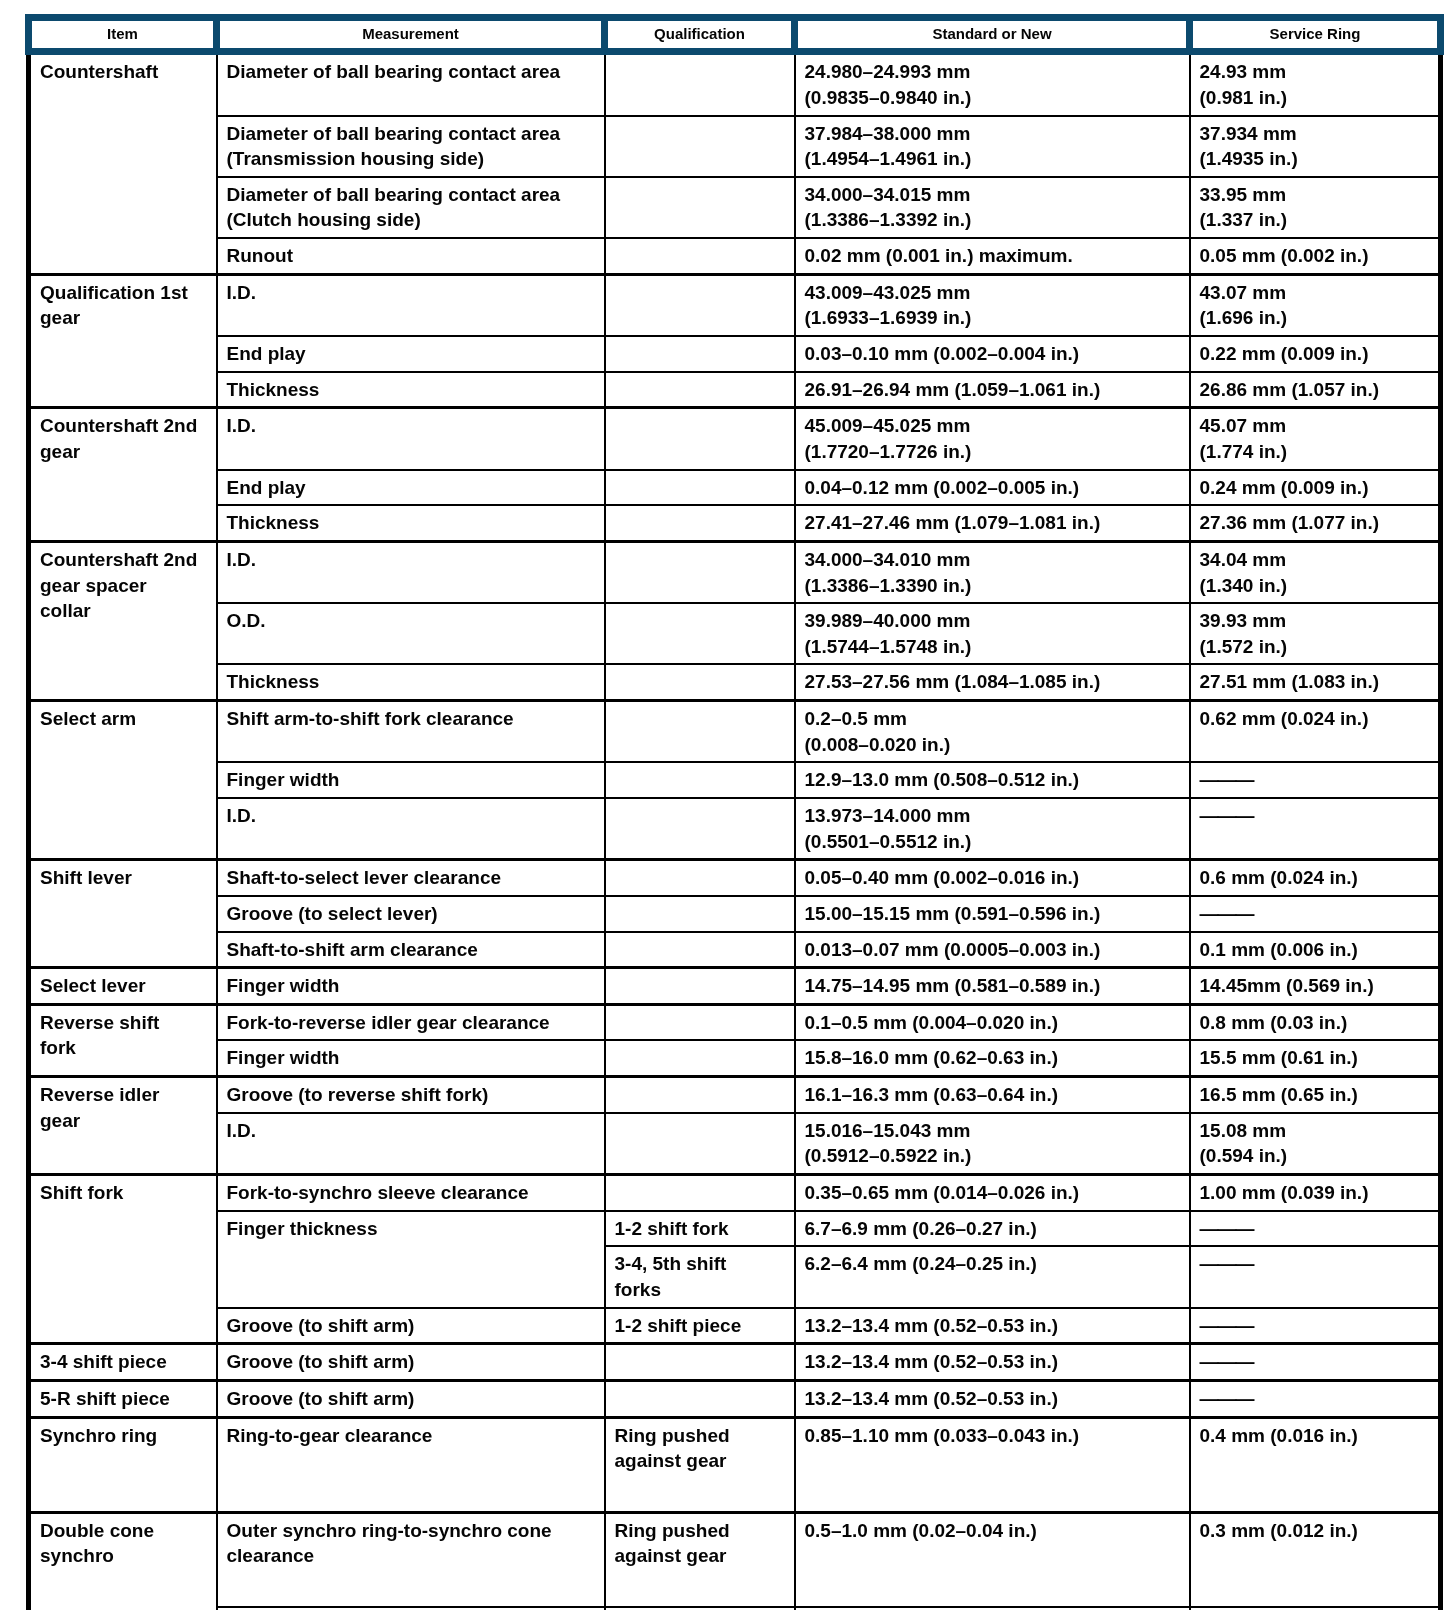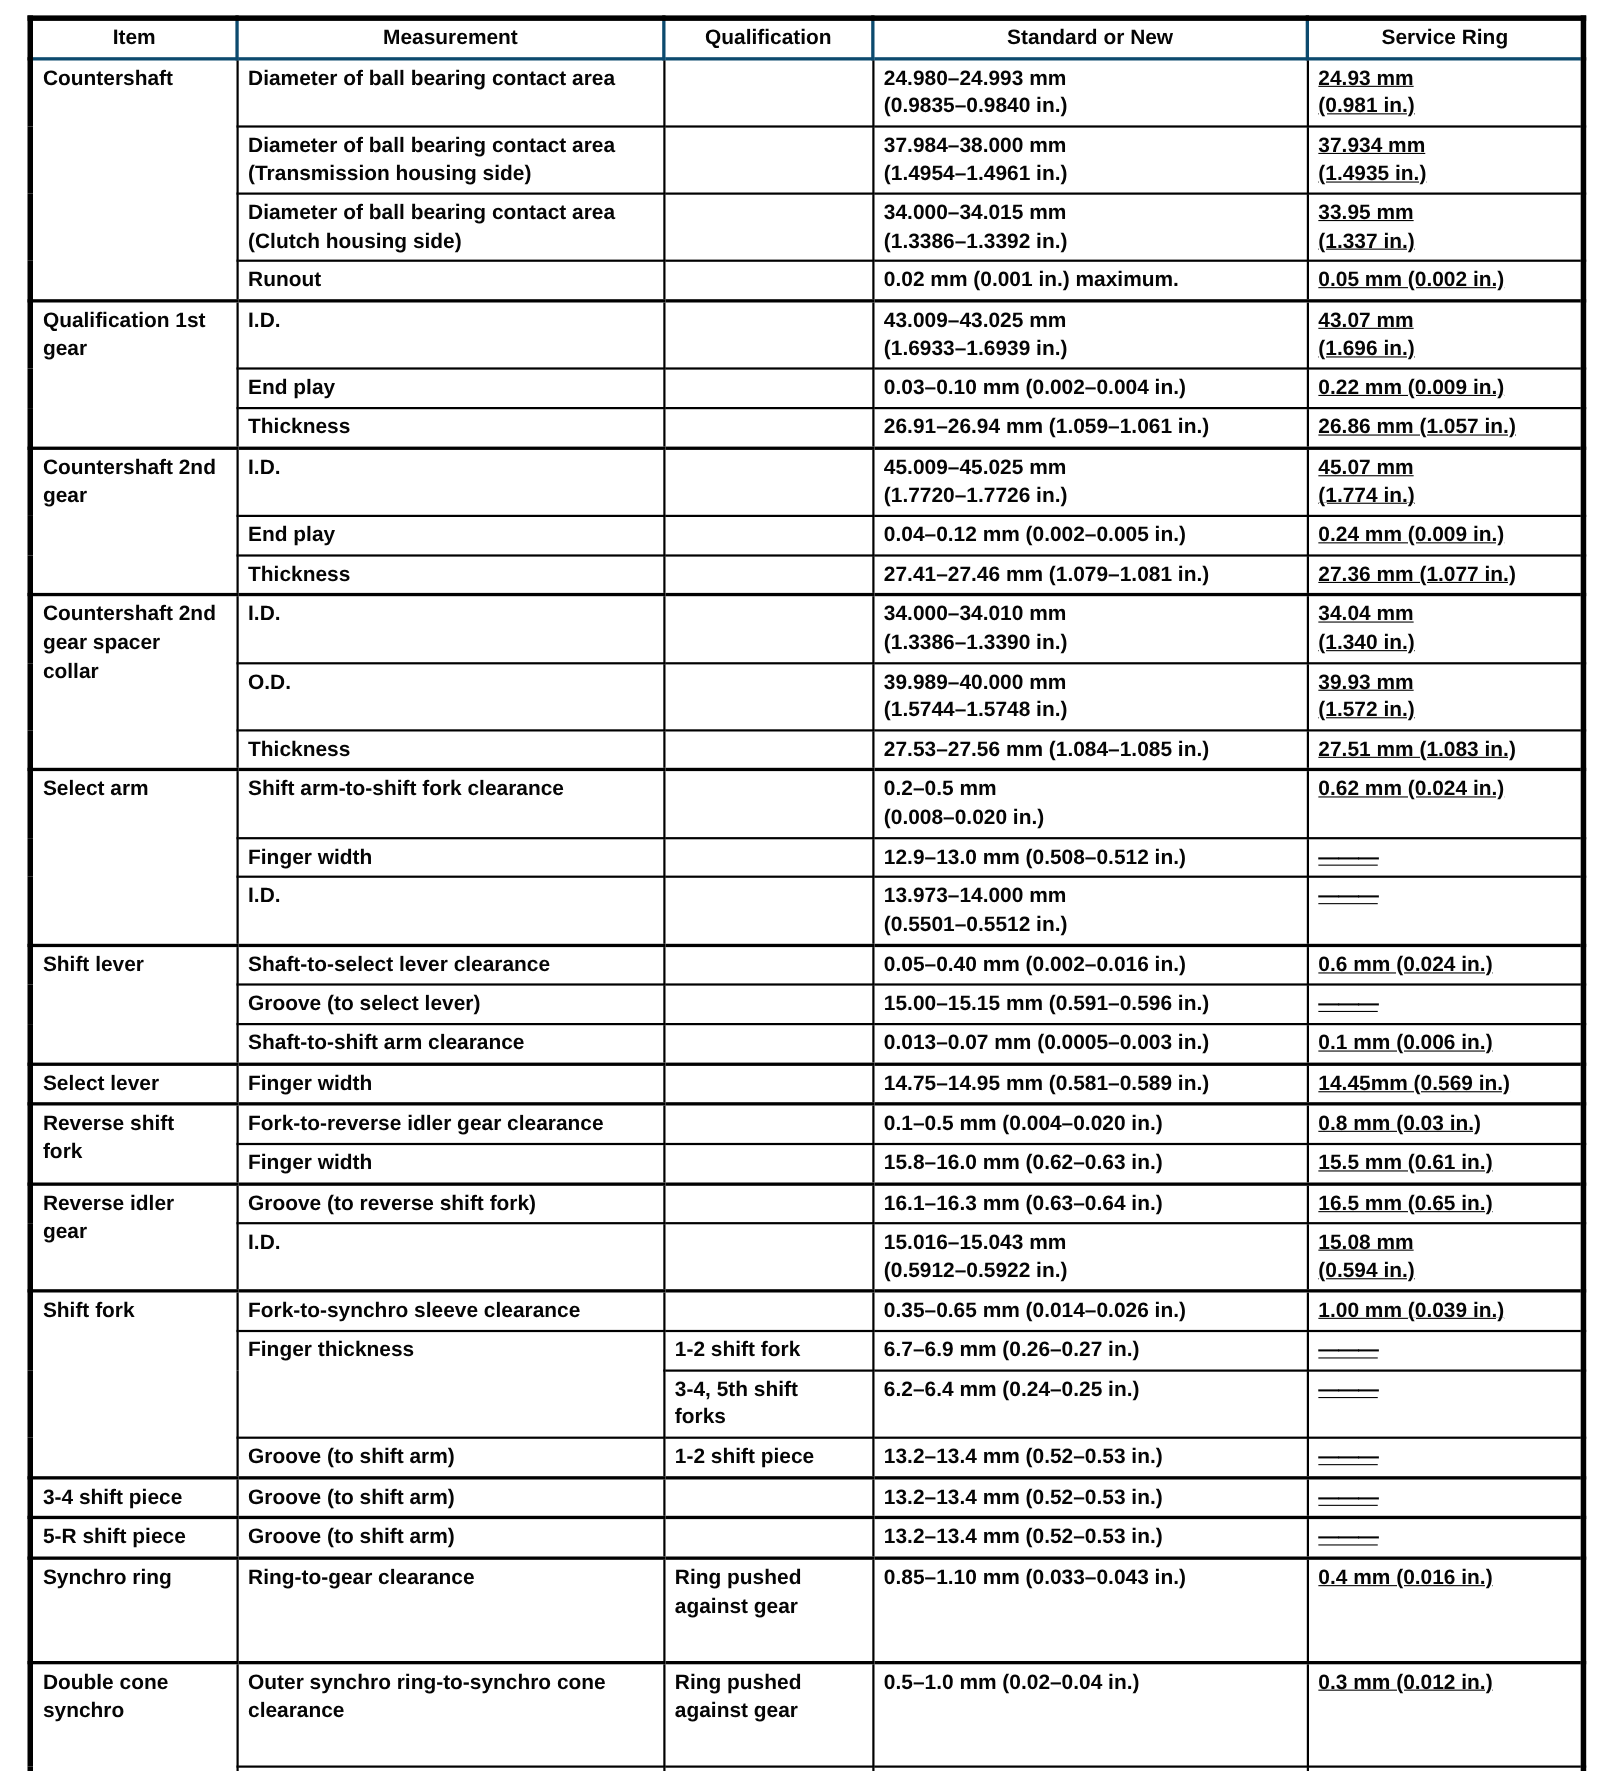--- a/index.html
+++ b/index.html
@@ -27,44 +27,43 @@
     line-height: 1.35;
     color: #050505;
   }
   col.c-item    { width: 188px; }
   col.c-meas    { width: 388px; }
   col.c-qual    { width: 190px; }
   col.c-std     { width: 395px; }
   col.c-svc     { width: 251px; }
 
   th {
-    border: 3px solid #0c4a6e;
+    border: 7px solid #0c4a6e;
     padding: 3px 6px 4px 6px;
     text-align: center;
-    font-size: 19px;
+    font-size: 15px;
     white-space: nowrap;
     overflow: hidden;
   }
   td {
     border: 2px solid #000;
     padding: 4px 6px 4px 9px;
     vertical-align: top;
     text-align: left;
     white-space: pre-line;
     word-wrap: break-word;
   }
   tr.group-start td {
     border-top-width: 3px;
   }
   td.item-cell {
     border-left-width: 4px;
   }
   td.service-cell {
     border-right-width: 4px;
-    text-decoration: underline;
   }
   td.dash-cell {
     letter-spacing: -1px;
   }
   
   tr.tall td { height: 84px; }
 </style>
 </head>
 <body>
 

